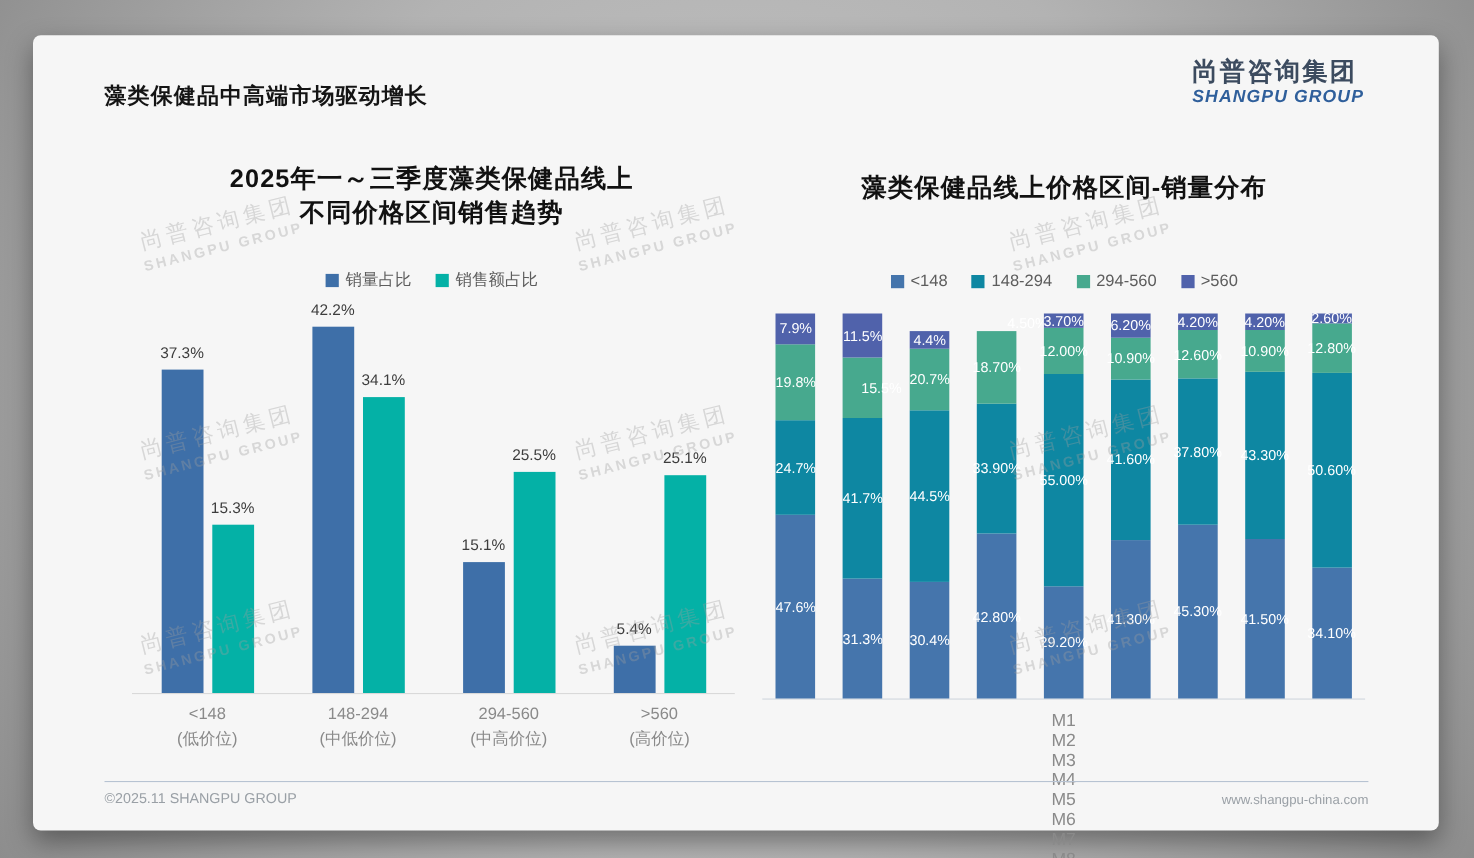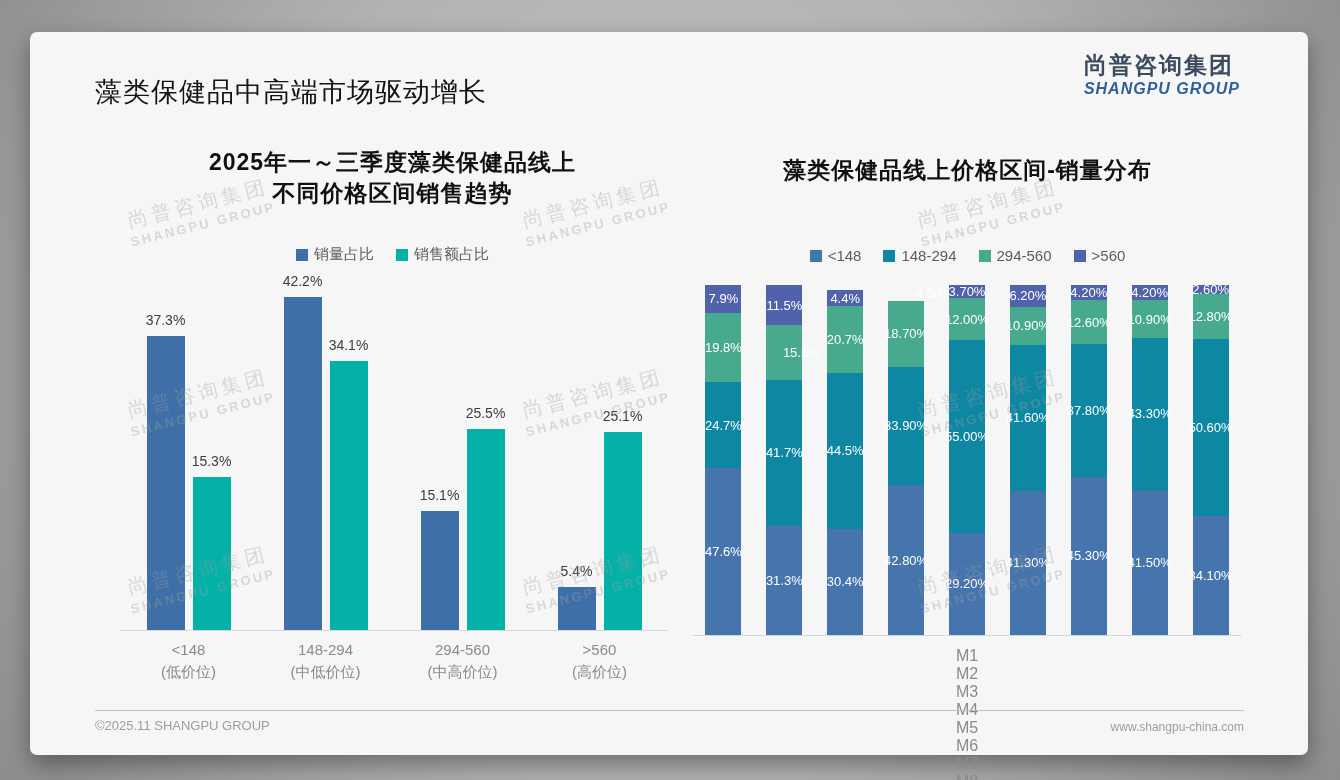--- a/index.html
+++ b/index.html
@@ -1,21 +1,21 @@
 <!DOCTYPE html>
 <html><head>
 <meta charset="utf-8">
 <style>
   html,body{margin:0;padding:0;width:1340px;height:780px;overflow:hidden;
     font-family:"Liberation Sans","DejaVu Sans",sans-serif;
     background:radial-gradient(circle at 50% 45%, #c7c7c7 0%, #b3b3b3 55%, #8d8d8d 100%);}
   .slide{position:absolute;left:30px;top:32px;width:1278px;height:723px;
     background:#f6f6f6;border-radius:7px;box-shadow:0 10px 24px rgba(0,0,0,.38);}
   
-  .main-title{position:absolute;left:65px;top:42px;font-size:27px;font-weight:normal;color:#141414;letter-spacing:1px;}
+  .main-title{position:absolute;left:65px;top:42px;font-size:20px;font-weight:bold;color:#141414;letter-spacing:1px;}
   .logo{position:absolute;right:68px;top:18px;text-align:left;}
   .logo-cn{font-size:23px;font-weight:bold;color:#3c4b5f;letter-spacing:2px;line-height:30px;}
   .logo-en{font-size:16px;font-weight:bold;font-style:italic;color:#2f5f9b;letter-spacing:1px;line-height:18px;}
   
   .chart-title{font-size:23px;font-weight:bold;color:#111;text-align:center;line-height:31px;letter-spacing:1px;}
   .left-chart{position:absolute;left:65px;top:115px;width:595px;}
   .right-chart{position:absolute;left:655px;top:115px;width:565px;}
   .right-chart .chart-title{margin-top:8px;}
   .legend{display:flex;justify-content:center;gap:22px;margin-top:0;position:absolute;left:0;right:0;top:98px;}
   .right-chart .legend{top:100px;}
@@ -185,21 +185,21 @@
           </div>
         </div>
         <div class="slot">
           <div class="stack">
             <div class="seg" style="height: 106.4px; background: rgb(69, 117, 172);">
               <span class="seg-label">30.4%</span>
             </div>
             <div class="seg" style="height: 155.8px; background: rgb(14, 135, 162);">
               <span class="seg-label">44.5%</span>
             </div>
-            <div class="seg" style="height: 67px; background: rgb(71, 169, 142);">
+            <div class="seg" style="height: 56px; background: rgb(71, 169, 142);">
               <span class="seg-label">20.7%</span>
             </div>
             <div class="seg" style="height: 15.4px; background: rgb(80, 98, 171);">
               <span class="seg-label">4.4%</span>
             </div>
           </div>
         </div>
         <div class="slot">
           <div class="stack">
             <div class="seg" style="height: 149.8px; background: rgb(69, 117, 172);">

